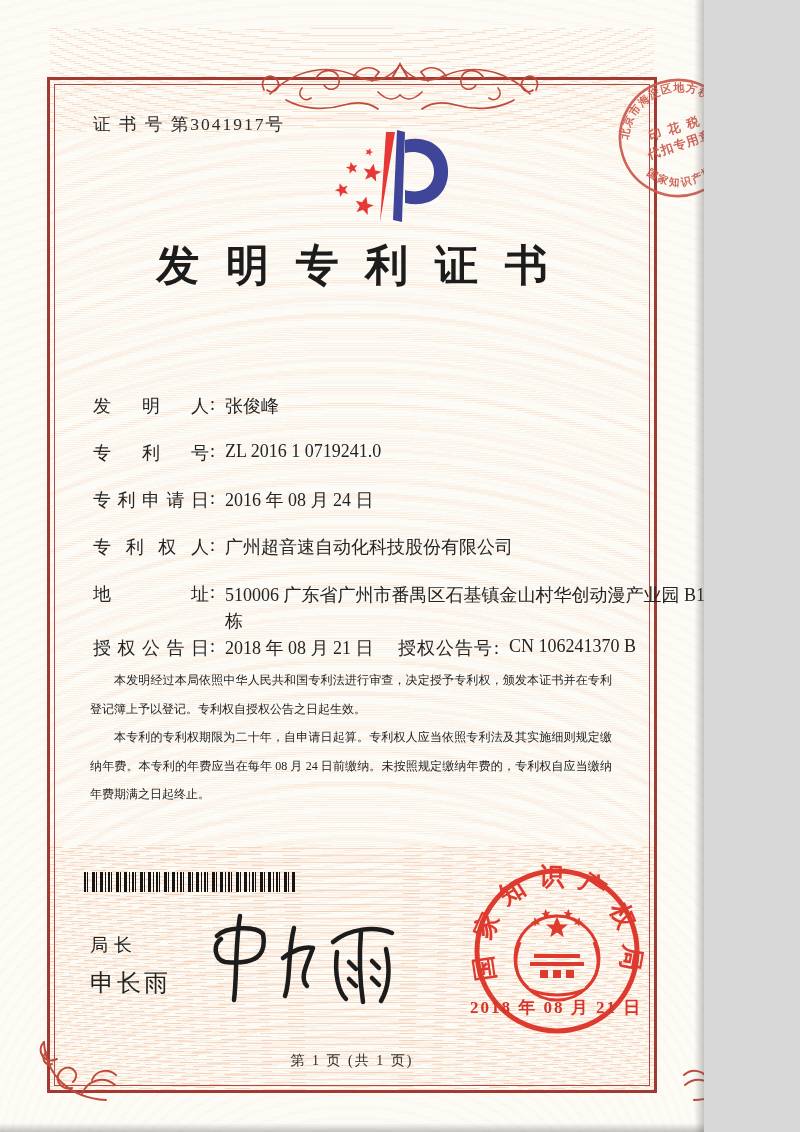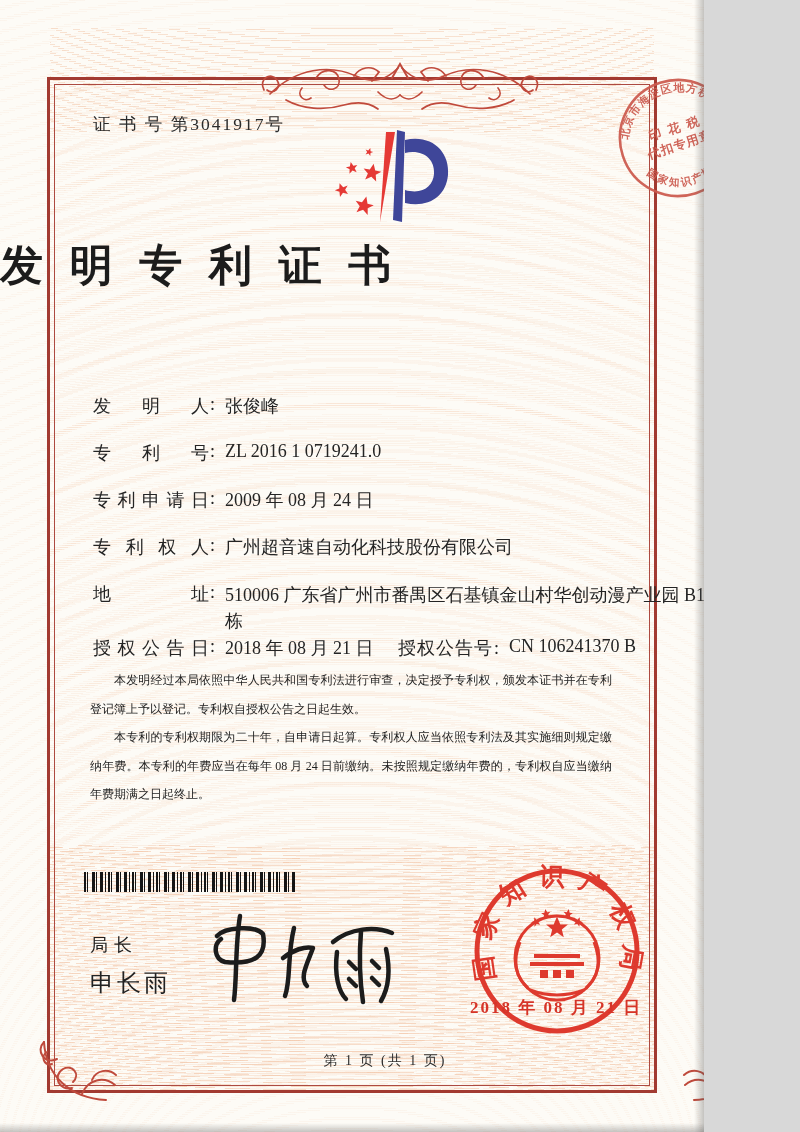--- a/index.html
+++ b/index.html
@@ -20,21 +20,21 @@
   .waves-top{position:absolute;left:50px;right:50px;top:28px;height:104px;pointer-events:none;
     background:repeating-radial-gradient(ellipse 1900px 560px at 50% -520%, rgba(233,152,100,.26) 0 1px, transparent 1px 6px);}
   .waves-bottom{position:absolute;left:50px;right:50px;top:845px;height:246px;pointer-events:none;
     background:
       repeating-radial-gradient(ellipse 1500px 420px at 50% 430%, rgba(233,150,98,.30) 0 1px, transparent 1px 5px),
       repeating-radial-gradient(ellipse 1700px 520px at 30% -260%, rgba(233,150,98,.12) 0 1px, transparent 1px 6px);}
   .border-outer{position:absolute;left:47px;top:77px;right:47px;bottom:39px;border:3px solid #a23a31;}
   .border-inner{position:absolute;left:54px;top:84px;right:54px;bottom:46px;border:1px solid #ad4a41;}
   .abs{position:absolute;}
   .cert-no{left:93px;top:112px;font-size:17.5px;letter-spacing:2px;color:#2b2b2b;}
-  .title{left:0;top:237px;width:100%;font-size:43px;font-weight:700;color:#1c1c1c;}
+  .title{left:0;top:237px;width:100%;text-align:center;font-size:43px;font-weight:700;color:#1c1c1c;}
   .title .in{letter-spacing:.62em;margin-right:-.62em;}
   .row{position:absolute;left:93px;font-size:18px;white-space:nowrap;color:#242424;}
   .lbl{display:inline-block;width:116px;text-align:justify;text-align-last:justify;vertical-align:top;}
   .colon{display:inline-block;margin:0 10px 0 1px;}
   .val{display:inline-block;vertical-align:top;}
   .val-wrap{white-space:normal;width:500px;line-height:26px;}
   .grant-no{position:absolute;left:305px;top:0;white-space:nowrap;}
   .grant-no .lbl2{letter-spacing:1px;}
   .paras{position:absolute;left:90px;right:92px;top:666px;}
   .paras p{margin:0;font-size:12px;line-height:28.5px;text-indent:2em;color:#1e1e1e;text-align:justify;}
@@ -42,21 +42,21 @@
     background:repeating-linear-gradient(90deg,
       #151515 0 2px, transparent 2px 3px,
       #151515 3px 4px, transparent 4px 8px,
       #151515 8px 11px, transparent 11px 12px,
       #151515 12px 13px, transparent 13px 16px,
       #151515 16px 19px, transparent 19px 21px,
       #151515 21px 22px, transparent 22px 24px);}
   .director-label{left:90px;top:933px;font-size:18px;letter-spacing:6px;color:#222;}
   .director-name{left:90px;top:967px;font-size:24px;letter-spacing:3px;color:#222;}
   .seal-date{left:470px;top:996px;font-size:17px;font-weight:600;letter-spacing:2px;color:#d63428;}
-  .footer{left:0;top:1052px;width:100%;text-align:center;font-size:14px;letter-spacing:2px;color:#2d2d2d;padding-left:33px;}
+  .footer{left:0;top:1052px;width:100%;text-align:center;font-size:14px;letter-spacing:2px;color:#2d2d2d;}
   svg{display:block;}
   .tax-stamp{left:604px;top:64px;transform:rotate(-18deg);opacity:.93;}
   .seal{left:468px;top:862px;opacity:.96;}
 </style>
 </head>
 <body>
 
 <div class="page">
 
   <div class="guilloche"></div>
@@ -149,21 +149,21 @@
 
   <div class="abs title"><span class="in">发明专利证书</span></div>
 
   <div class="row" style="top:394px;">
     <span class="lbl">发明人</span><span class="colon">:</span><span class="val">张俊峰</span>
   </div>
   <div class="row" style="top:441px;">
     <span class="lbl">专利号</span><span class="colon">:</span><span class="val">ZL 2016 1 0719241.0</span>
   </div>
   <div class="row" style="top:488px;">
-    <span class="lbl">专利申请日</span><span class="colon">:</span><span class="val">2009 年 08 月 24 日</span>
+    <span class="lbl">专利申请日</span><span class="colon">:</span><span class="val">2016 年 08 月 24 日</span>
   </div>
   <div class="row" style="top:535px;">
     <span class="lbl">专利权人</span><span class="colon">:</span><span class="val">广州超音速自动化科技股份有限公司</span>
   </div>
   <div class="row" style="top:582px;">
     <span class="lbl">地址</span><span class="colon">:</span><span class="val val-wrap">510006 广东省广州市番禺区石基镇金山村华创动漫产业园 B10 栋</span>
   </div>
   <div class="row" style="top:636px;width:614px;">
     <span>
       <span class="lbl">授权公告日</span><span class="colon">:</span><span class="val">2018 年 08 月 21 日</span>

